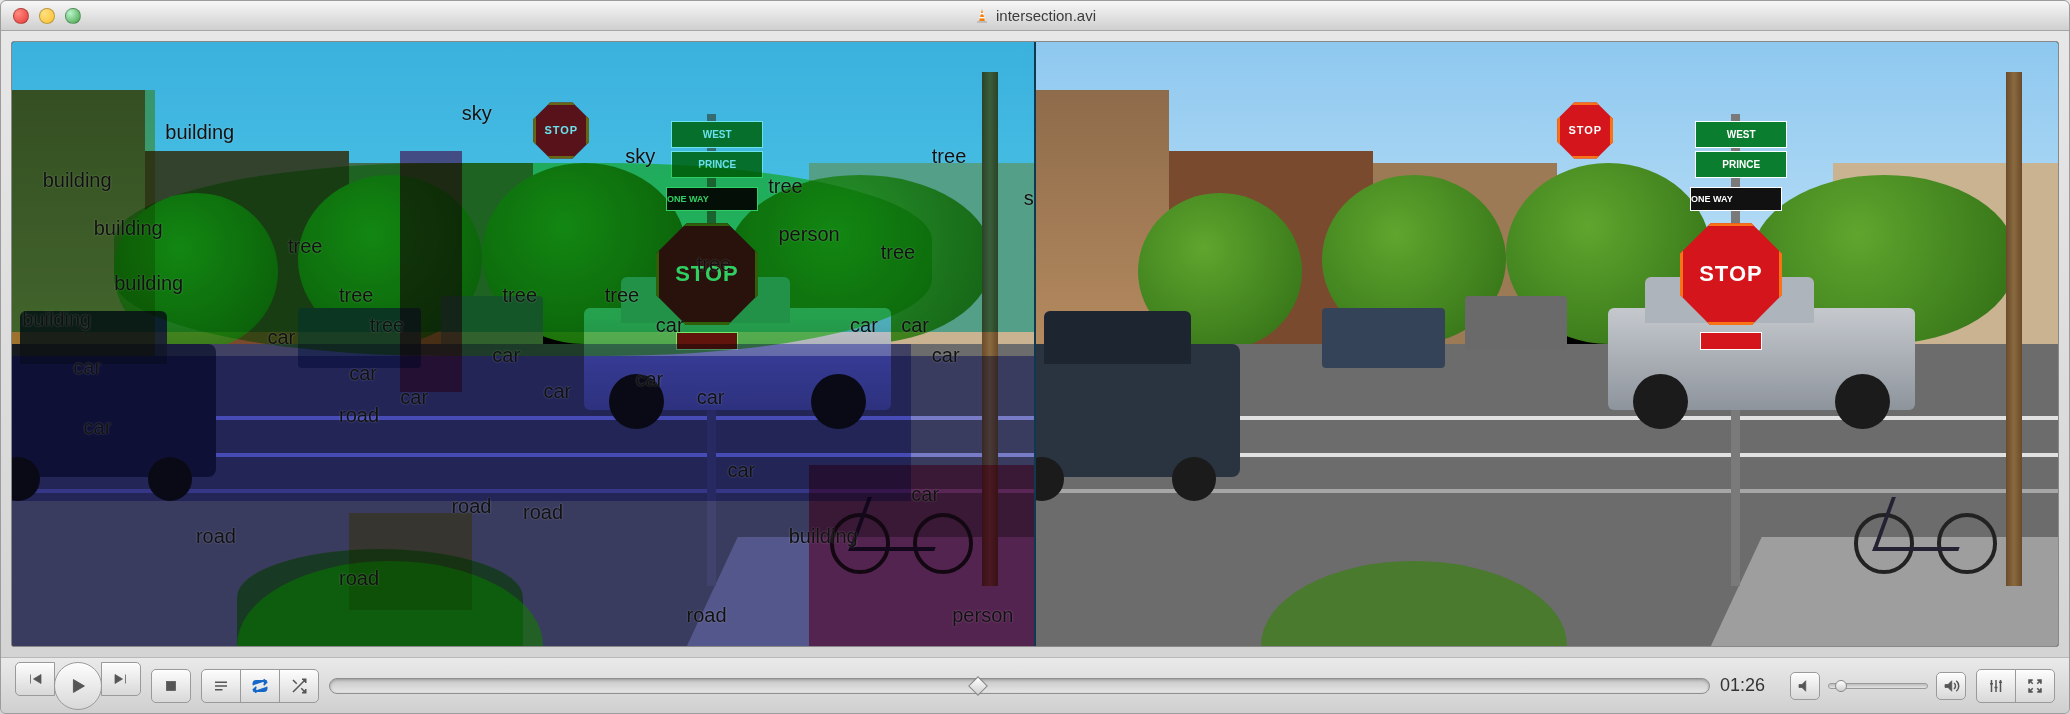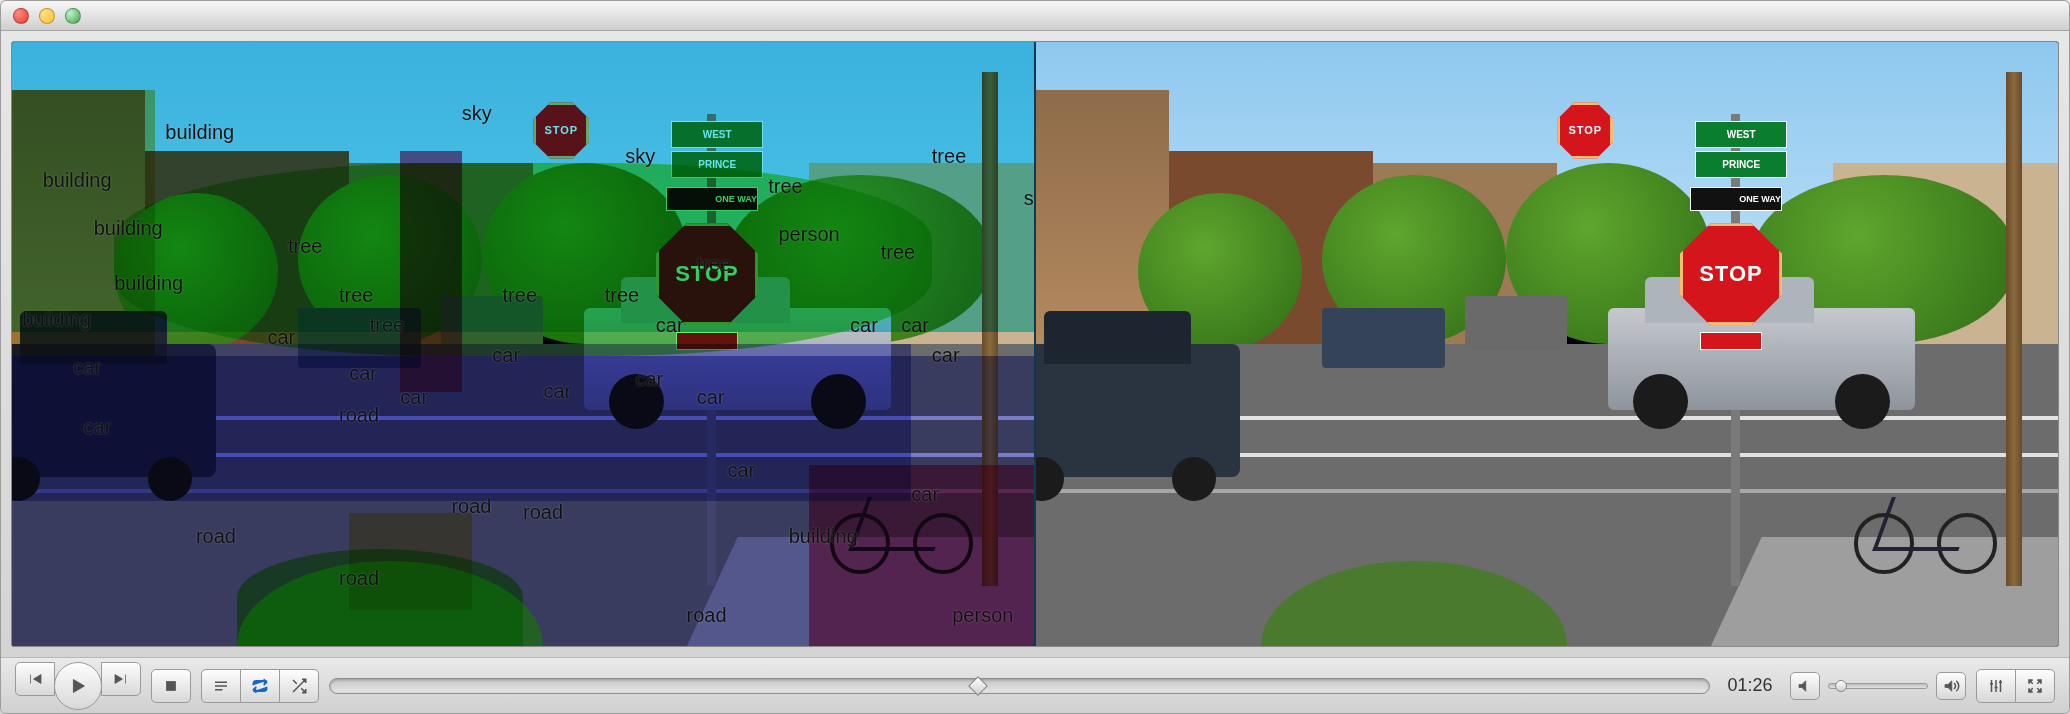--- a/index.html
+++ b/index.html
@@ -56,27 +56,27 @@
   .b3{left:33%;top:20%;width:18%;height:32%;background:#9c7a55;}
   .b4{left:78%;top:20%;width:22%;height:30%;background:#c9b391;}
   .tree{position:absolute;border-radius:50%;background:radial-gradient(circle at 40% 35%,#5fa62e,#2e6b14);} 
   .t1{left:10%;top:25%;width:16%;height:26%;}
   .t2{left:28%;top:22%;width:18%;height:28%;}
   .t3{left:46%;top:20%;width:20%;height:30%;}
   .t4{left:70%;top:22%;width:26%;height:28%;}
   .pole{position:absolute;right:3.5%;top:5%;width:1.6%;height:85%;background:linear-gradient(90deg,#6a4a2a,#8a6a3f,#6a4a2a);}
   .signpost{position:absolute;left:68%;top:12%;width:0.9%;height:78%;background:#7a7a7a;}
   .stop-sign{position:absolute;left:63%;top:30%;width:10%;aspect-ratio:1;}
-  .octagon{width:100%;height:100%;background:#d4151b;clip-path:polygon(30% 0,70% 0,100% 30%,100% 70%,70% 100%,30% 100%,0 70%,0 30%);display:flex;align-items:center;justify-content:center;border:3px solid #fdba74;}
+  .octagon{width:100%;height:100%;background:#d4151b;clip-path:polygon(30% 0,70% 0,100% 30%,100% 70%,70% 100%,30% 100%,0 70%,0 30%);display:flex;align-items:center;justify-content:center;border:3px solid #f97316;}
   .octagon span{color:#fff;font-weight:900;font-size:22px;letter-spacing:1px;}
   .small-stop{left:51%;top:10%;width:5.5%;}
   .small-stop .octagon span{font-size:11px;}
   .street-sign{position:absolute;left:64.5%;top:13%;width:9%;height:4.5%;background:#0a7d2e;color:#fff;font-size:10px;font-weight:700;display:flex;align-items:center;justify-content:center;border:1px solid #fff;}
   .street-sign.s2{top:18%;background:#0a7d2e;}
-  .oneway{position:absolute;left:64%;top:24%;width:9%;height:4%;background:#111;color:#fff;font-size:9px;font-weight:700;display:flex;align-items:center;justify-content:flex-end;border:1px solid #fff;}
+  .oneway{position:absolute;left:64%;top:24%;width:9%;height:4%;background:#111;color:#fff;font-size:9px;font-weight:700;display:flex;align-items:center;justify-content:flex-start;border:1px solid #fff;}
   .allway{position:absolute;left:65%;top:48%;width:6%;height:3%;background:#d4151b;border:1px solid #fff;}
   .car{position:absolute;border-radius:6px;}
   .car.c-main{left:56%;top:44%;width:30%;height:17%;background:linear-gradient(#c5c9ce,#8e949c);}
   .car.c-main::before{content:"";position:absolute;left:12%;top:-30%;width:55%;height:45%;background:#aeb4bb;border-radius:6px 6px 0 0;}
   .car.c-left{left:-4%;top:50%;width:24%;height:22%;background:#2a3340;border-radius:8px;}
   .car.c-left::before{content:"";position:absolute;left:20%;top:-25%;width:60%;height:40%;background:#1d2530;border-radius:6px 6px 0 0;}
   .car.c-mid{left:28%;top:44%;width:12%;height:10%;background:#354358;border-radius:4px;}
   .car.c-far{left:42%;top:42%;width:10%;height:9%;background:#6a6a6a;border-radius:4px;}
   .wheel{position:absolute;bottom:-18%;width:18%;aspect-ratio:1;border-radius:50%;background:#1b1b1b;}
   .car.c-main .wheel.w1{left:8%;} .car.c-main .wheel.w2{right:8%;}
@@ -122,33 +122,44 @@
   .seek{
     flex:1;height:16px;border:1px solid #8f8f8f;border-radius:8px;
     background:linear-gradient(#c7c7c7,#e6e6e6);position:relative;
     box-shadow:inset 0 1px 3px rgba(0,0,0,.25);
   }
   .seek .knob{
     position:absolute;top:50%;transform:translate(-50%,-50%) rotate(45deg);
     width:14px;height:14px;background:linear-gradient(135deg,#fff,#cfcfcf);
     border:1px solid #888;
   }
-  .time{font-size:18px;color:#333;min-width:60px;text-align:center;}
+  .time{font-size:18px;color:#333;min-width:60px;text-align:left;}
   .vol{display:flex;align-items:center;gap:8px;}
   .volslider{width:100px;height:6px;border-radius:3px;background:linear-gradient(#bdbdbd,#e4e4e4);border:1px solid #9a9a9a;position:relative;}
   .volslider .vk{position:absolute;left:12%;top:50%;transform:translate(-50%,-50%);width:12px;height:12px;border-radius:50%;background:linear-gradient(#fff,#cfcfcf);border:1px solid #888;}
 </style>
 </head>
 <body>
 
 <div class="titlebar">
   <div class="traffic">
     <div class="dot red"></div>
     <div class="dot yellow"></div>
     <div class="dot green"></div>
+  </div>
+  <div class="title-center">
+    <span class="file-icon">
+      <svg viewBox="0 0 16 16">
+          <polygon points="8,1 11,14 5,14" fill="#f57c00"></polygon>
+          <rect x="3" y="13" width="10" height="2" fill="#bdbdbd"></rect>
+          <rect x="6.2" y="5" width="3.6" height="1.4" fill="#fff"></rect>
+          <rect x="5.6" y="9" width="4.8" height="1.4" fill="#fff"></rect>
+        </svg>
+    </span>
+    <span>intersection.avi</span>
   </div>
 </div>
 
 <div class="content">
 
   <div class="pane left">
     <div class="sky"></div>
     <div class="building b1"></div>
       <div class="building b2"></div>
       <div class="building b3"></div>

